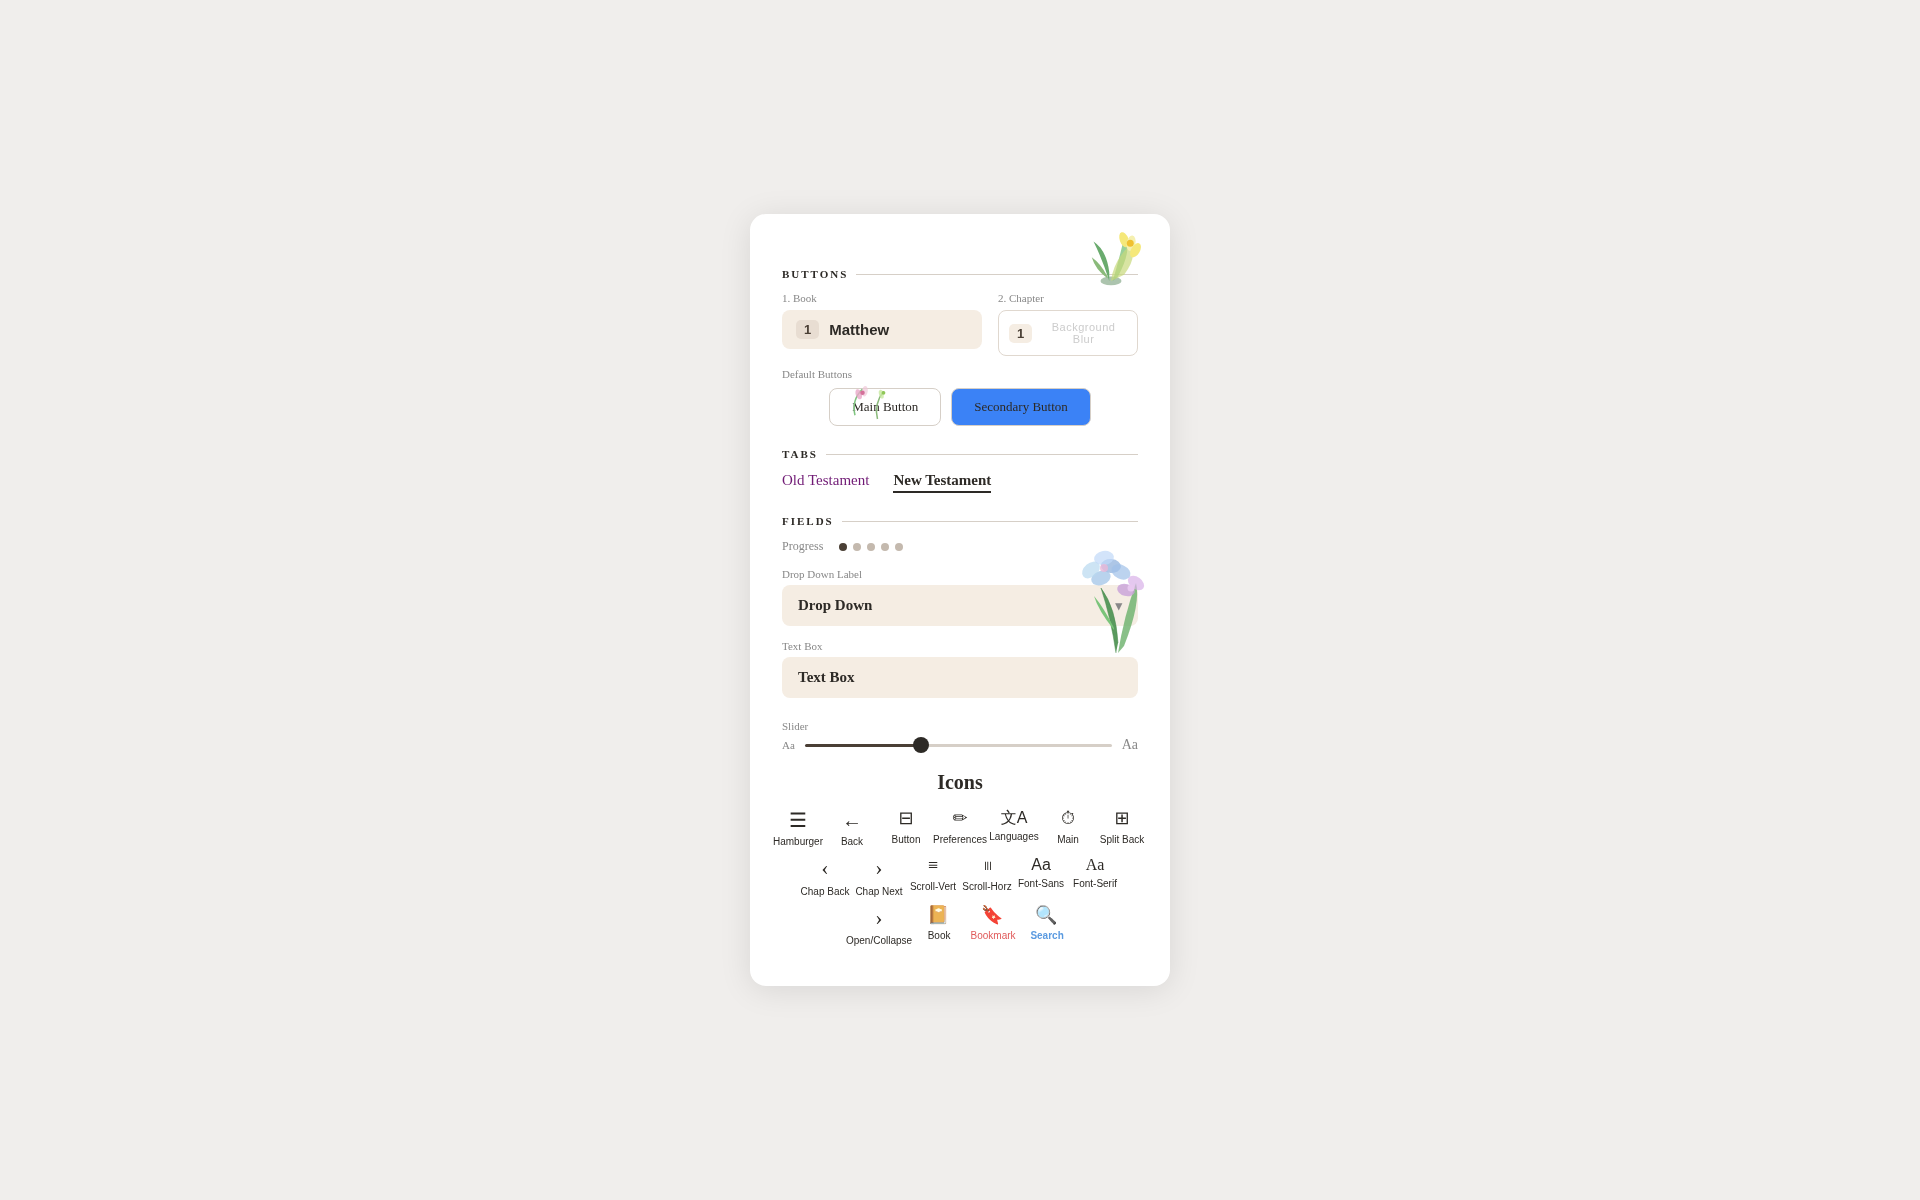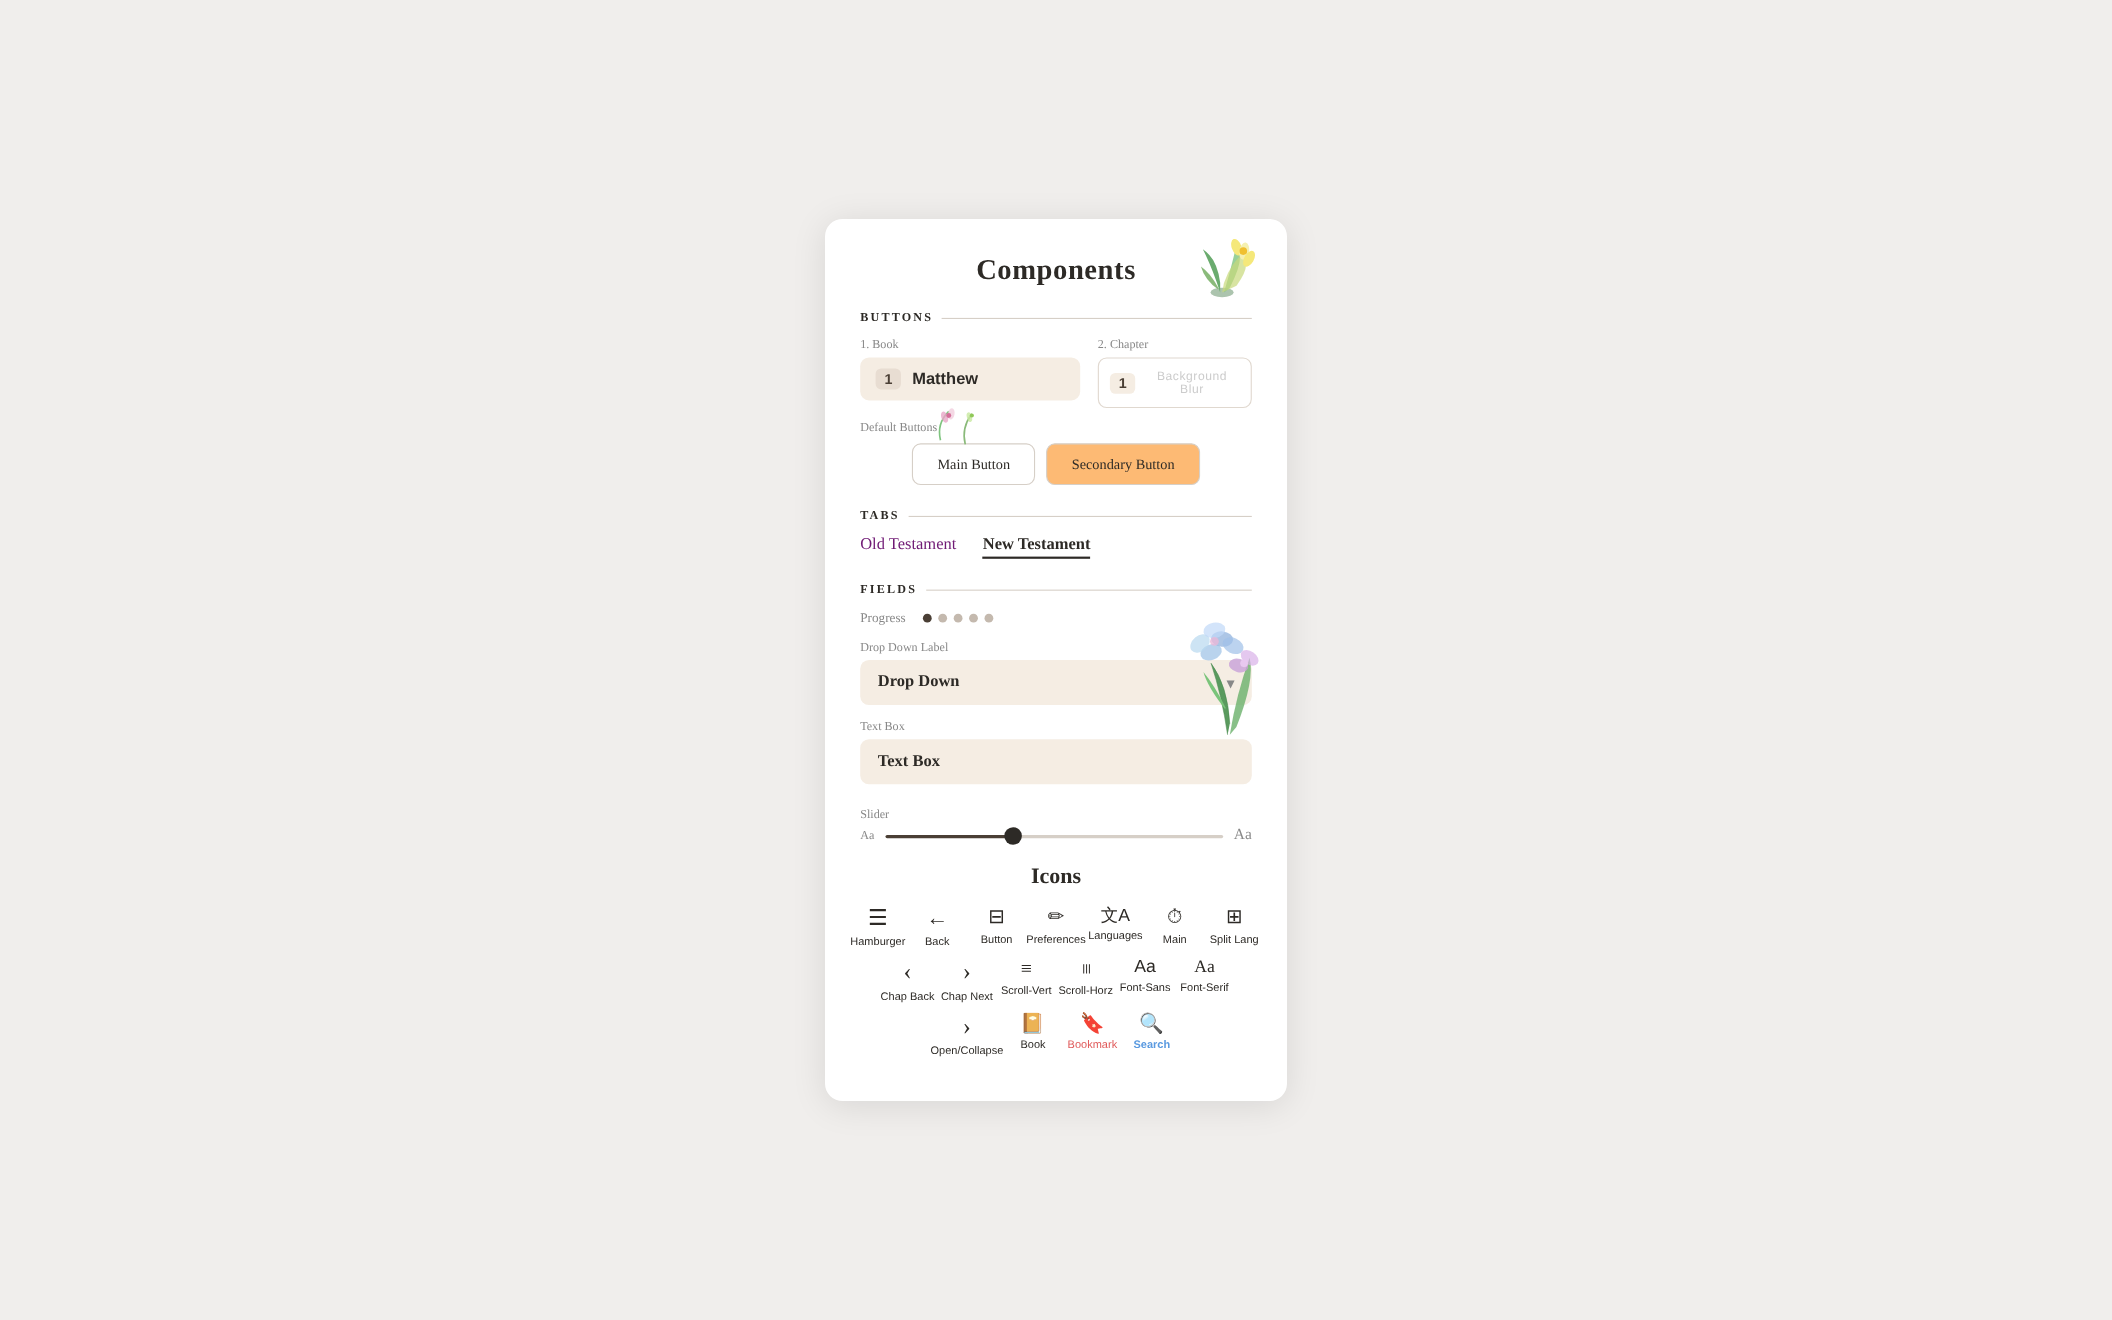--- a/index.html
+++ b/index.html
@@ -136,21 +136,21 @@
       background: #fff;
       border: 1.5px solid #d6cfc7;
       border-radius: 8px;
       padding: 10px 22px;
       font-size: 13px;
       color: #2d2a26;
       cursor: pointer;
       font-family: inherit;
     }
     .secondary-btn {
-      background: #fdba74;
+      background: #3b82f6;
       border: 1.5px solid #d6cfc7;
       border-radius: 8px;
       padding: 10px 22px;
       font-size: 13px;
       color: #2d2a26;
       cursor: pointer;
       font-family: inherit;
     }
 
     
@@ -318,21 +318,20 @@
     <path d="M42 65 Q50 38 55 15 Q65 28 48 60" fill="#7fc47f" opacity="0.8"></path>
     <path d="M40 65 Q42 45 60 25 Q72 35 55 58" fill="#c8d87a" opacity="0.7"></path>
     <path d="M36 60 Q28 45 18 38 Q22 52 36 62" fill="#8aba7a"></path>
 
     <ellipse cx="55" cy="18" rx="5" ry="9" fill="#f5e87a" transform="rotate(-20 55 18)"></ellipse>
     <ellipse cx="63" cy="22" rx="5" ry="9" fill="#f5f0b0" transform="rotate(10 63 22)"></ellipse>
     <ellipse cx="68" cy="30" rx="5" ry="9" fill="#f5e87a" transform="rotate(30 68 30)"></ellipse>
     <circle cx="62" cy="22" r="4" fill="#f0c030"></circle>
   </svg>
 
-  <div class="card-title">Components</div>
 
   <svg class="flower-small" viewBox="0 0 80 50" xmlns="http://www.w3.org/2000/svg">
     <path d="M20 40 Q15 20 30 5" stroke="#7fc47f" stroke-width="2" fill="none"></path>
     <ellipse cx="25" cy="12" rx="4" ry="7" fill="#e8a8c8" opacity="0.8" transform="rotate(-20 25 12)"></ellipse>
     <ellipse cx="33" cy="8" rx="4" ry="7" fill="#f0c8d8" opacity="0.7" transform="rotate(10 33 8)"></ellipse>
     <circle cx="30" cy="10" r="3" fill="#d4709a"></circle>
     <path d="M50 45 Q45 25 58 8" stroke="#8aba7a" stroke-width="2" fill="none"></path>
     <ellipse cx="55" cy="12" rx="3" ry="6" fill="#c8e8a0" opacity="0.8" transform="rotate(-15 55 12)"></ellipse>
     <circle cx="58" cy="10" r="2.5" fill="#90c858"></circle>
   </svg>
@@ -446,21 +445,21 @@
     <div class="icon-item">
       <span class="icon-symbol" style="font-family:sans-serif;font-size:16px;">文A</span>
       <span class="icon-label">Languages</span>
     </div>
     <div class="icon-item">
       <span class="icon-symbol" style="font-size:18px;">⏱</span>
       <span class="icon-label">Main</span>
     </div>
     <div class="icon-item">
       <span class="icon-symbol" style="font-size:18px;">⊞</span>
-      <span class="icon-label">Split Lang</span>
+      <span class="icon-label">Split Back</span>
     </div>
   </div>
 
   <div class="icons-grid" style="margin-bottom:8px;">
     <div class="icon-item">
       <span class="icon-symbol" style="font-size:22px;">‹</span>
       <span class="icon-label">Chap Back</span>
     </div>
     <div class="icon-item">
       <span class="icon-symbol" style="font-size:22px;">›</span>

